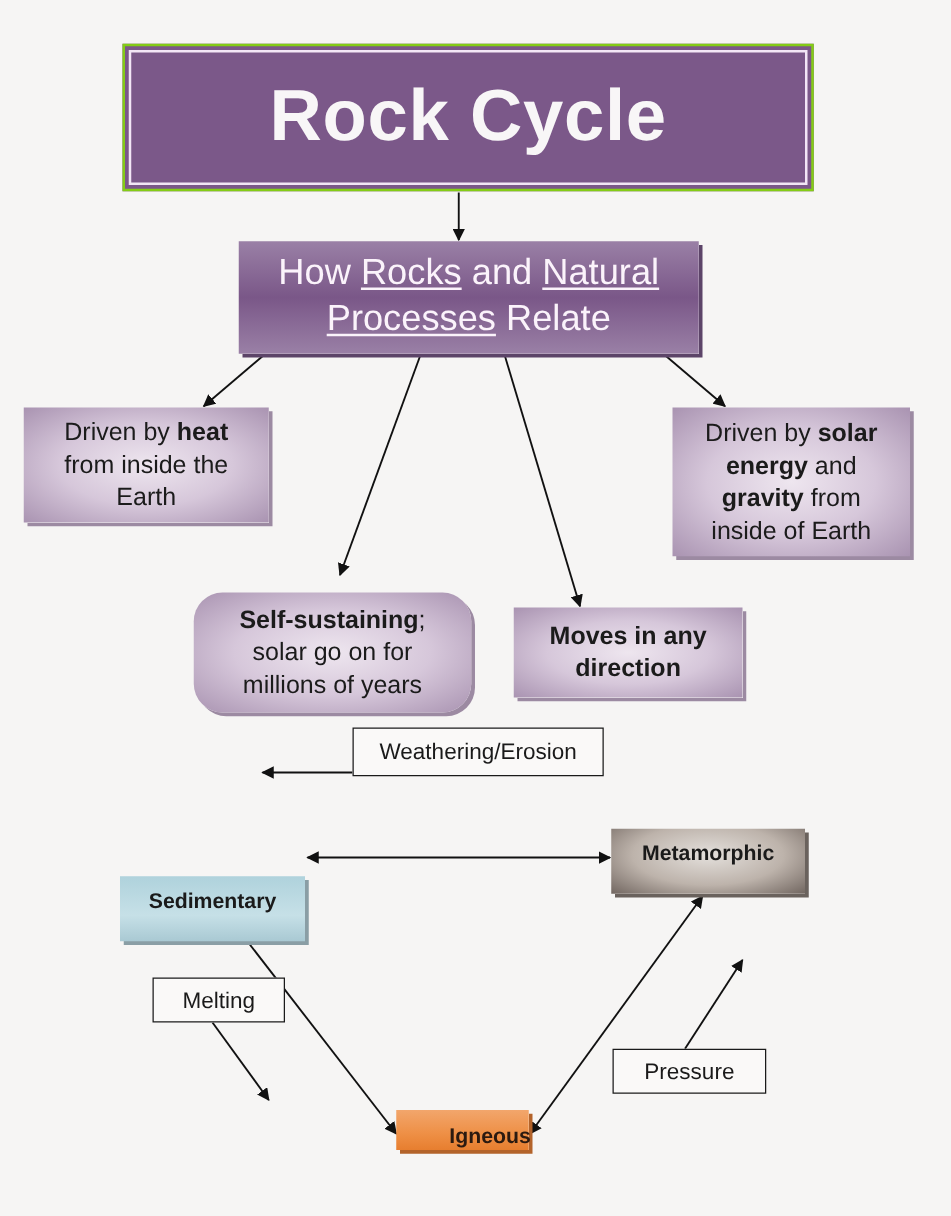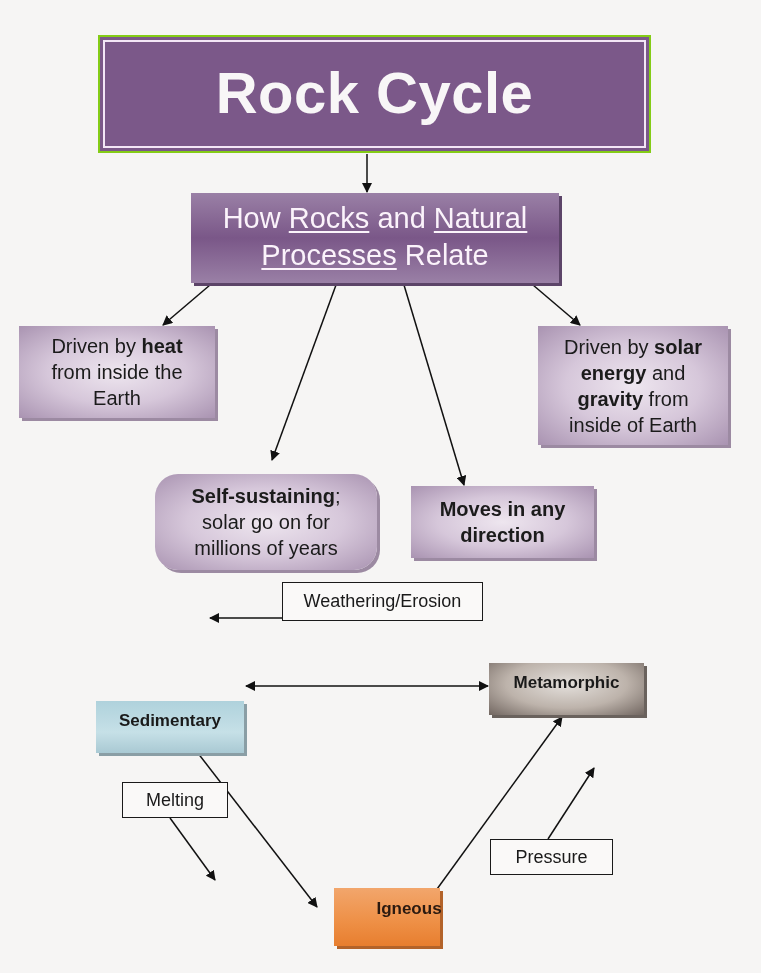--- a/index.html
+++ b/index.html
@@ -56,21 +56,21 @@
     background: linear-gradient(to bottom, #afd2dc 0%, #c6e0e7 60%, #a9c9d3 100%);
     box-shadow: 3px 3px 0 #8a9ea5;
     margin-top: 38px;
   }
   #rock-meta {
     left: 489px; top: 663px; width: 155px; height: 52px;
     background: radial-gradient(ellipse at 50% 40%, #e4e0dc 0%, #bdb3ab 55%, #716660 100%);
     box-shadow: 3px 3px 0 #6a625d;
   }
   #rock-ign {
-    left: 334px; top: 888px; width: 106px; height: 58px;
+    left: 317px; top: 888px; width: 106px; height: 32px;
     background: linear-gradient(to bottom, #f2a66c 0%, #ee8f45 60%, #e77e2f 100%);
     box-shadow: 3px 3px 0 #b3632a;
     padding-top: 11px; color: #2b1a10; padding-left: 44px;
   }
   #arrows { position: absolute; left: 0; top: 0; }
 </style>
 </head>
 <body>
 
 <svg id="arrows" width="761" height="973">

